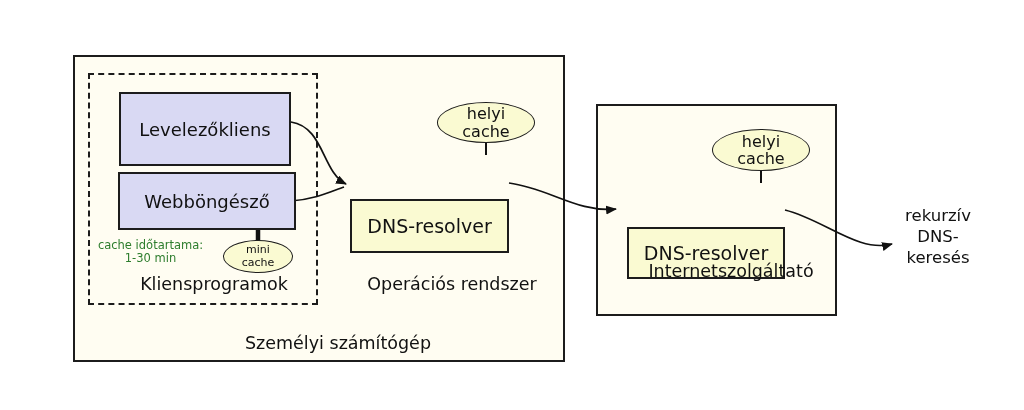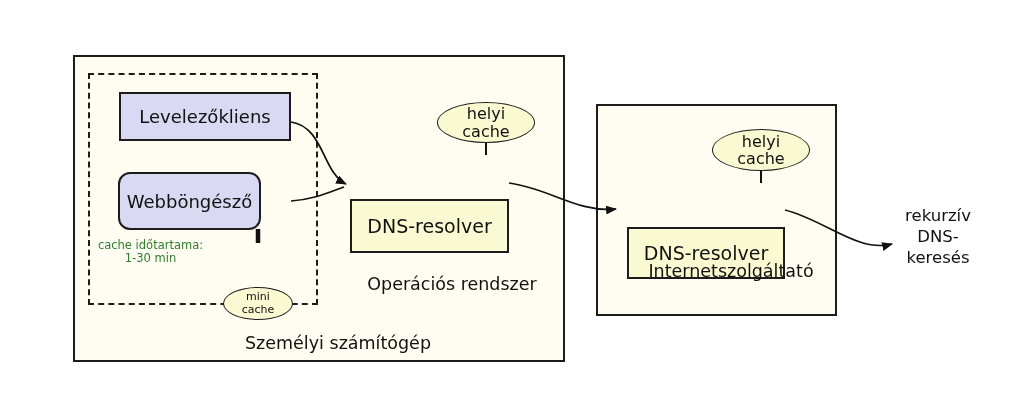--- a/index.html
+++ b/index.html
@@ -20,21 +20,21 @@
   }
   .client-node{background:var(--client-box-fill,#d9d9f3);font-size:18px;}
   .resolver-node{background:var(--cache-fill,#fafad2);font-size:19px;margin-top:46px;}
   .ellipse{
     position:absolute;box-sizing:border-box;border:1.5px solid #1c1c1c;border-radius:50%;
     background:var(--cache-fill,#fafad2);
     display:flex;align-items:center;justify-content:center;text-align:center;
     white-space:pre-line;
   }
   .helyi{font-size:16px;line-height:1.08;}
-  .mini{font-size:11px;line-height:1.18;margin-top:47px;}
+  .mini{font-size:11px;line-height:1.18;}
   .seclabel{
     position:absolute;transform:translateX(-50%);font-size:17.5px;white-space:nowrap;
   }
   .note{
     position:absolute;font-size:11.5px;line-height:1.16;text-align:center;
     color:var(--note-green,#2d7d2d);white-space:pre-line;
   }
   .recursive{
     position:absolute;transform:translateX(-50%);font-size:16.5px;line-height:1.27;
     text-align:center;white-space:pre-line;
@@ -60,25 +60,25 @@
     </defs>
     <path d="M291,122 C324,127 322,172 346,184" fill="none" stroke="#111" stroke-width="1.7" marker-end="url(#arrow)"></path>
     <path d="M291,201 C317,199 332,191 344,187" fill="none" stroke="#111" stroke-width="1.7"></path>
     <path d="M509,183 C549,188 577,213 616,209" fill="none" stroke="#111" stroke-width="1.7" marker-end="url(#arrow)"></path>
     <path d="M785,210 C825,220 858,253 892,244" fill="none" stroke="#111" stroke-width="1.7" marker-end="url(#arrow)"></path>
     <line x1="486" y1="142" x2="486" y2="155" stroke="#111" stroke-width="2"></line>
     <line x1="761" y1="170" x2="761" y2="183" stroke="#111" stroke-width="2"></line>
     <line x1="258" y1="229" x2="258" y2="243" stroke="#111" stroke-width="4.5"></line>
   </svg>
 
-  <div class="node client-node" style="left:119px;top:92px;width:172px;height:49px;justify-content:center;">
+  <div class="node client-node" style="left:119px;top:92px;width:172px;height:74px;justify-content:center;">
     <span>Levelezőkliens</span>
   </div>
 
-  <div class="node client-node" style="left:118px;top:172px;width:143px;height:58px;border-radius:12px;">
+  <div class="node client-node" style="left:118px;top:172px;width:178px;height:58px;">
     <span>Webböngésző</span>
   </div>
 
   <div class="note" style="left:90px;top:239px;width:121px;">cache időtartama:
 1-30 min</div>
 
   <div class="ellipse mini" style="left:223px;top:240px;width:70px;height:33px;">mini
 cache</div>
 
   <div class="node resolver-node" style="left:350px;top:153px;width:159px;height:54px;">
@@ -88,20 +88,21 @@
   <div class="ellipse helyi" style="left:437px;top:102px;width:98px;height:41px;">helyi
 cache</div>
 
   <div class="node resolver-node" style="left:627px;top:181px;width:158px;height:52px;">
     <span>DNS-resolver</span>
   </div>
 
   <div class="ellipse helyi" style="left:712px;top:129px;width:98px;height:42px;">helyi
 cache</div>
 
+  <div class="seclabel" style="left:214px;top:274px;">Kliensprogramok</div>
 
   <div class="seclabel" style="left:338px;top:333px;">Személyi számítógép</div>
 
   <div class="seclabel" style="left:452px;top:274px;">Operációs rendszer</div>
 
   <div class="seclabel" style="left:731px;top:261px;">Internetszolgáltató</div>
 
   <div class="recursive" style="left:938px;top:206px;">rekurzív
 DNS-
 keresés</div>

